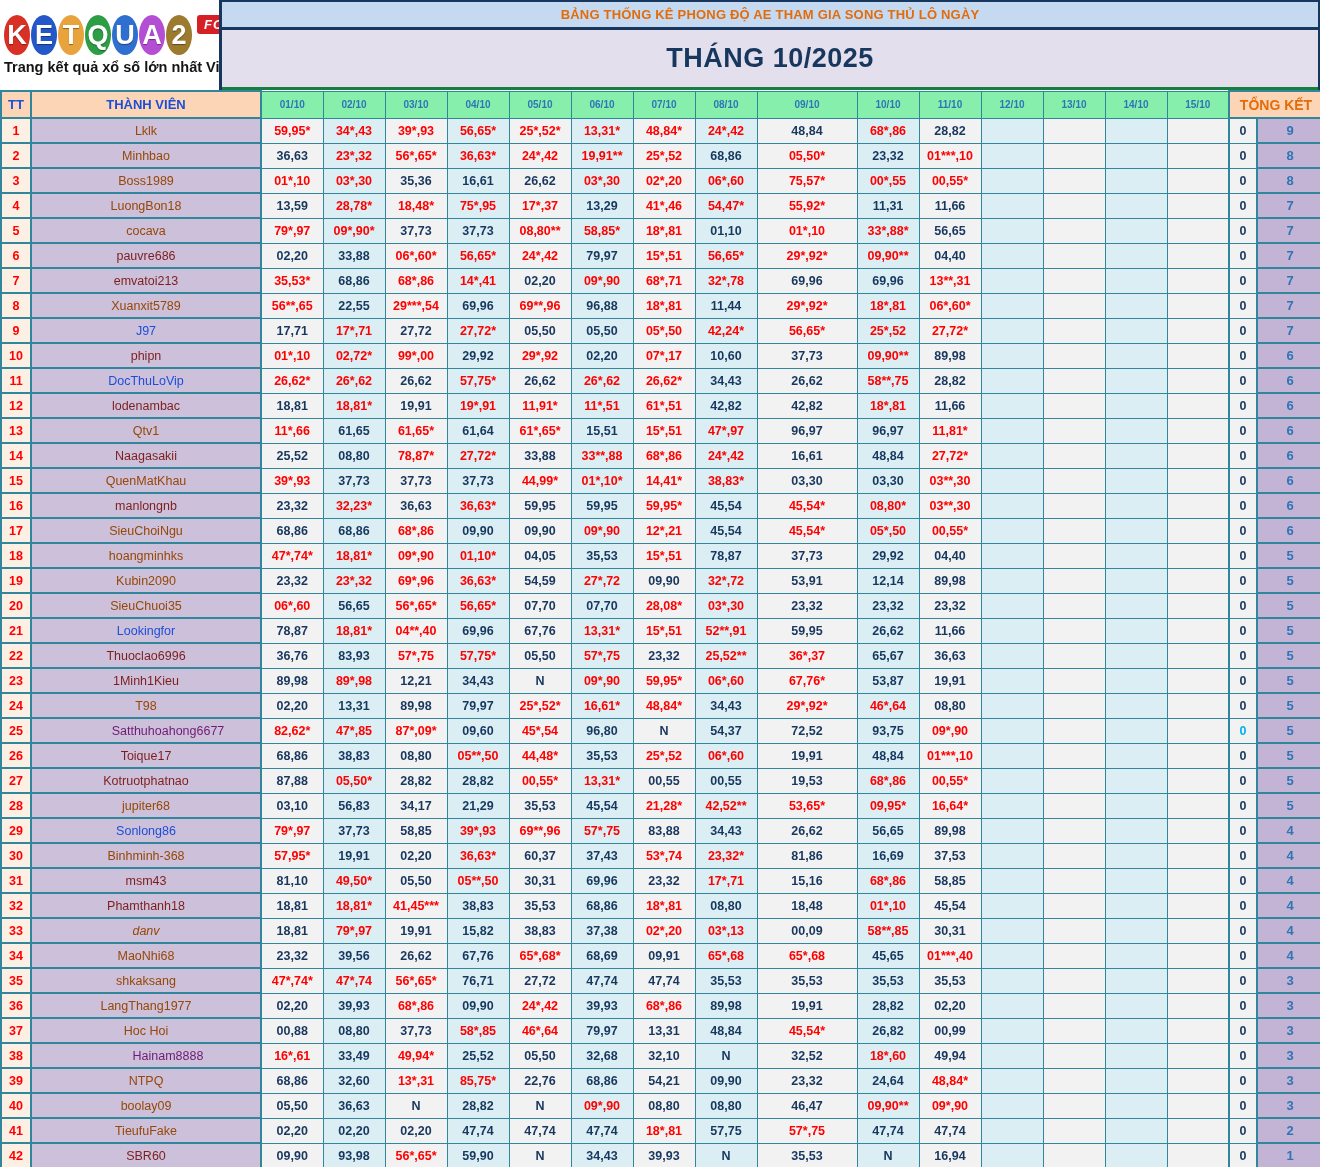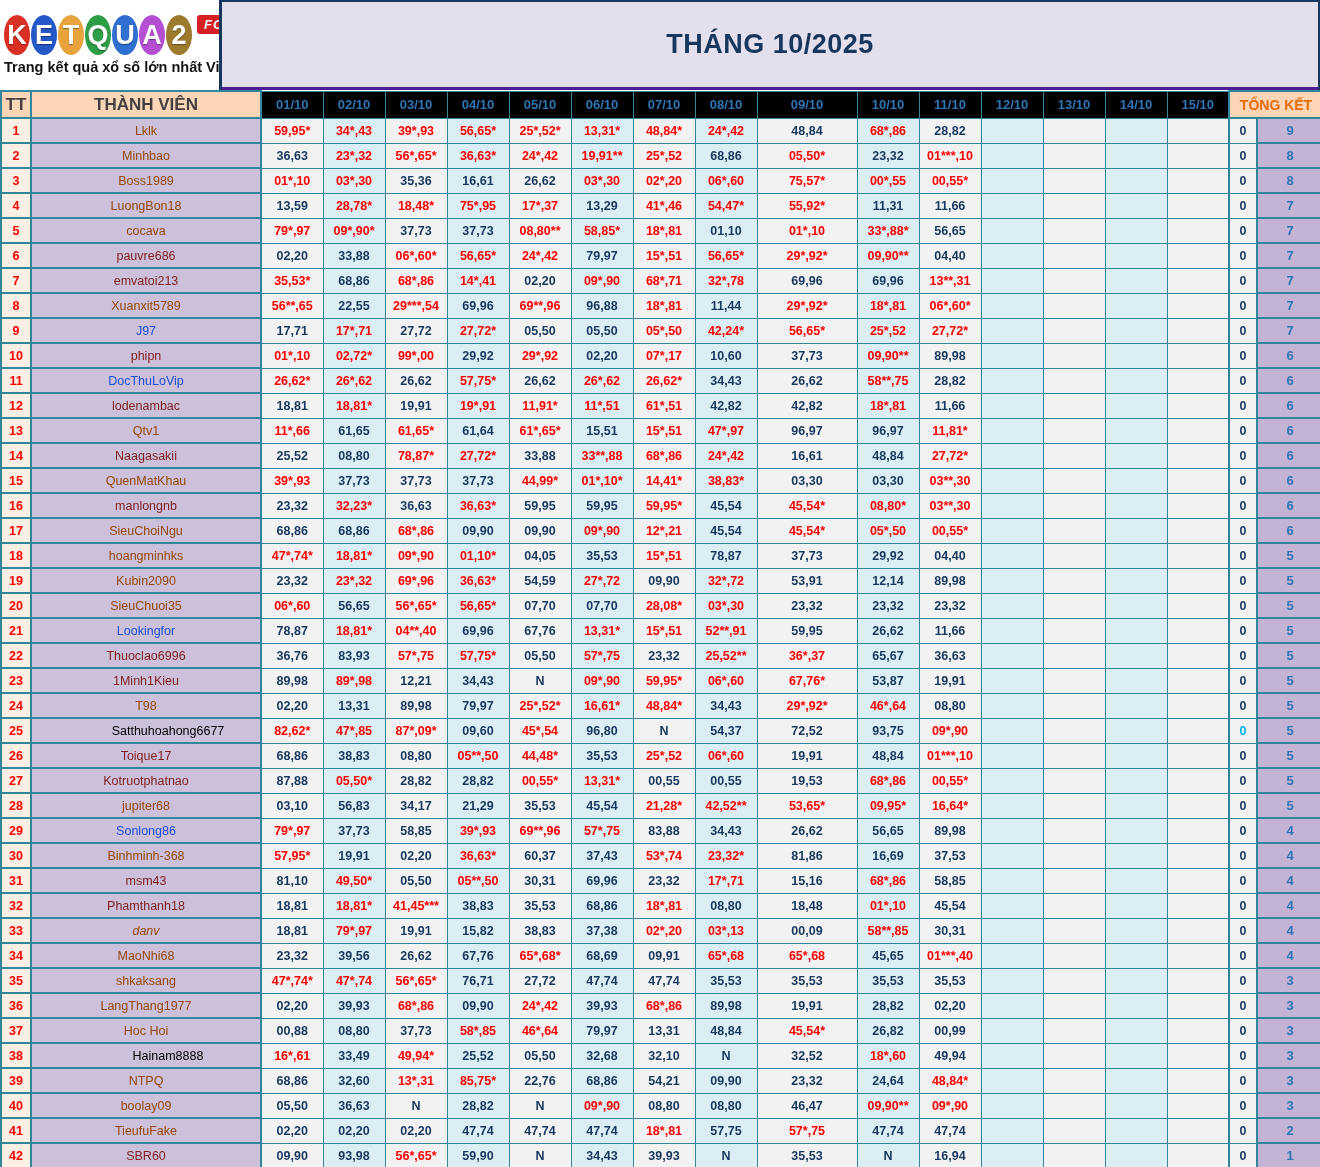--- a/index.html
+++ b/index.html
@@ -16,51 +16,51 @@
                width:26px;height:40px;border-radius:50%;color:#fff;font-weight:bold;
                font-size:27px;line-height:1;text-shadow:0 1px 1px rgba(0,0,0,.4);}
   .forum-badge{margin-left:4px;background:#D71F26;color:#fff;font-style:italic;font-weight:bold;
                font-size:13px;padding:2px 7px;border-radius:3px;align-self:flex-start;letter-spacing:1px;}
   .tagline{font-size:14.5px;color:#141414;font-weight:bold;margin-top:4px;white-space:nowrap;}
 
   .titles{flex:1;display:flex;flex-direction:column;border-top:2px solid #17375E;border-right:2px solid #17375E;}
   .title1{height:28px;background:#C5D9F1;color:#E36C0A;font-weight:bold;font-size:13px;
           display:flex;align-items:center;justify-content:center;border-bottom:3px solid #17375E;letter-spacing:.2px;}
   .title2{flex:1;background:#E4DFEC;color:#17375E;font-weight:bold;font-size:27px;
-          display:flex;align-items:center;justify-content:center;border-bottom:3px solid #4c1d95;letter-spacing:.5px;}
+          display:flex;align-items:center;justify-content:center;border-bottom:3px solid #15803d;letter-spacing:.5px;}
 
   
   table{border-collapse:collapse;table-layout:fixed;width:1320px;}
   td,th{border:1px solid #31869B;padding:0 2px;overflow:hidden;white-space:nowrap;height:25px;}
   thead th{height:27px;}
 
-  th.h-tt, th.h-member, th.h-total{background:#FBD5B5;color:#404040;font-size:17px;font-weight:bold;
+  th.h-tt, th.h-member, th.h-total{background:#FBD5B5;color:#1d4ed8;font-size:13px;font-weight:bold;
            border:2px solid #31869B;}
   th.h-total{color:#E36C0A;font-size:14px;}
-  th.h-date{background:#000000;color:#2E75B6;font-size:13px;font-weight:bold;text-align:center;}
+  th.h-date{background:#86efac;color:#2E75B6;font-size:10px;font-weight:bold;text-align:center;}
 
   td.tt{background:#FCEFE3;color:#FF0000;font-weight:bold;font-size:12.5px;text-align:center;
         border-left:2px solid #31869B;border-right:2px solid #31869B;border-bottom:2px solid #31869B;}
   td.member{background:#CCC0DA;text-align:center;font-weight:normal;font-size:12.5px;
         border-right:2px solid #31869B;border-bottom:2px solid #31869B;}
   td.val{text-align:center;font-weight:bold;font-size:12.5px;}
   td.c-white{background:#F2F2F2;}
   td.c-blue{background:#DAEEF3;}
   td.v-red{color:#FF0000;}
   td.v-navy{color:#17375E;}
   td.zero{background:#F2F2F2;color:#17375E;font-weight:bold;font-size:12.5px;text-align:center;
         border-left:2px solid #31869B;}
   td.zero.z-accent{color:#00B0F0;}
   td.total{background:#C3B3D5;color:#2E75B6;font-weight:bold;font-size:13px;text-align:center;
         border-left:2px solid #31869B;border-right:2px solid #31869B;border-bottom:2px solid #31869B;}
 
   .n-brown{color:#974706;}
   .n-black{color:#7f1d1d;}
   .n-cyan{color:#1d4ed8;}
-  .n-orange{color:#000000;margin-left:44px;}
+  .n-orange{color:#701a75;margin-left:44px;}
   .n-italic{font-style:italic;}
 </style>
 </head>
 <body>
 
 <div class="page">
 
   <div class="topbar">
     <div class="logo-cell">
       <div class="logo-row">
@@ -71,20 +71,21 @@
             <span class="logo-letter" style="background: rgb(46, 158, 70);">Q</span>
             <span class="logo-letter" style="background: rgb(47, 111, 208);">U</span>
             <span class="logo-letter" style="background: rgb(180, 79, 212);">A</span>
             <span class="logo-letter" style="background: rgb(156, 122, 46);">2</span>
           </span>
         <span class="forum-badge">FORUM</span>
       </div>
       <div class="tagline">Trang kết quả xổ số lớn nhất Việt Nam</div>
     </div>
     <div class="titles">
+      <div class="title1">BẢNG THỐNG KÊ PHONG ĐỘ AE THAM GIA SONG THỦ LÔ NGÀY</div>
       <div class="title2">THÁNG 10/2025</div>
     </div>
   </div>
 
   <table>
     <colgroup>
       <col style="width:30px">
         <col style="width:230px">
       <col style="width:62px">
         <col style="width:62px">

